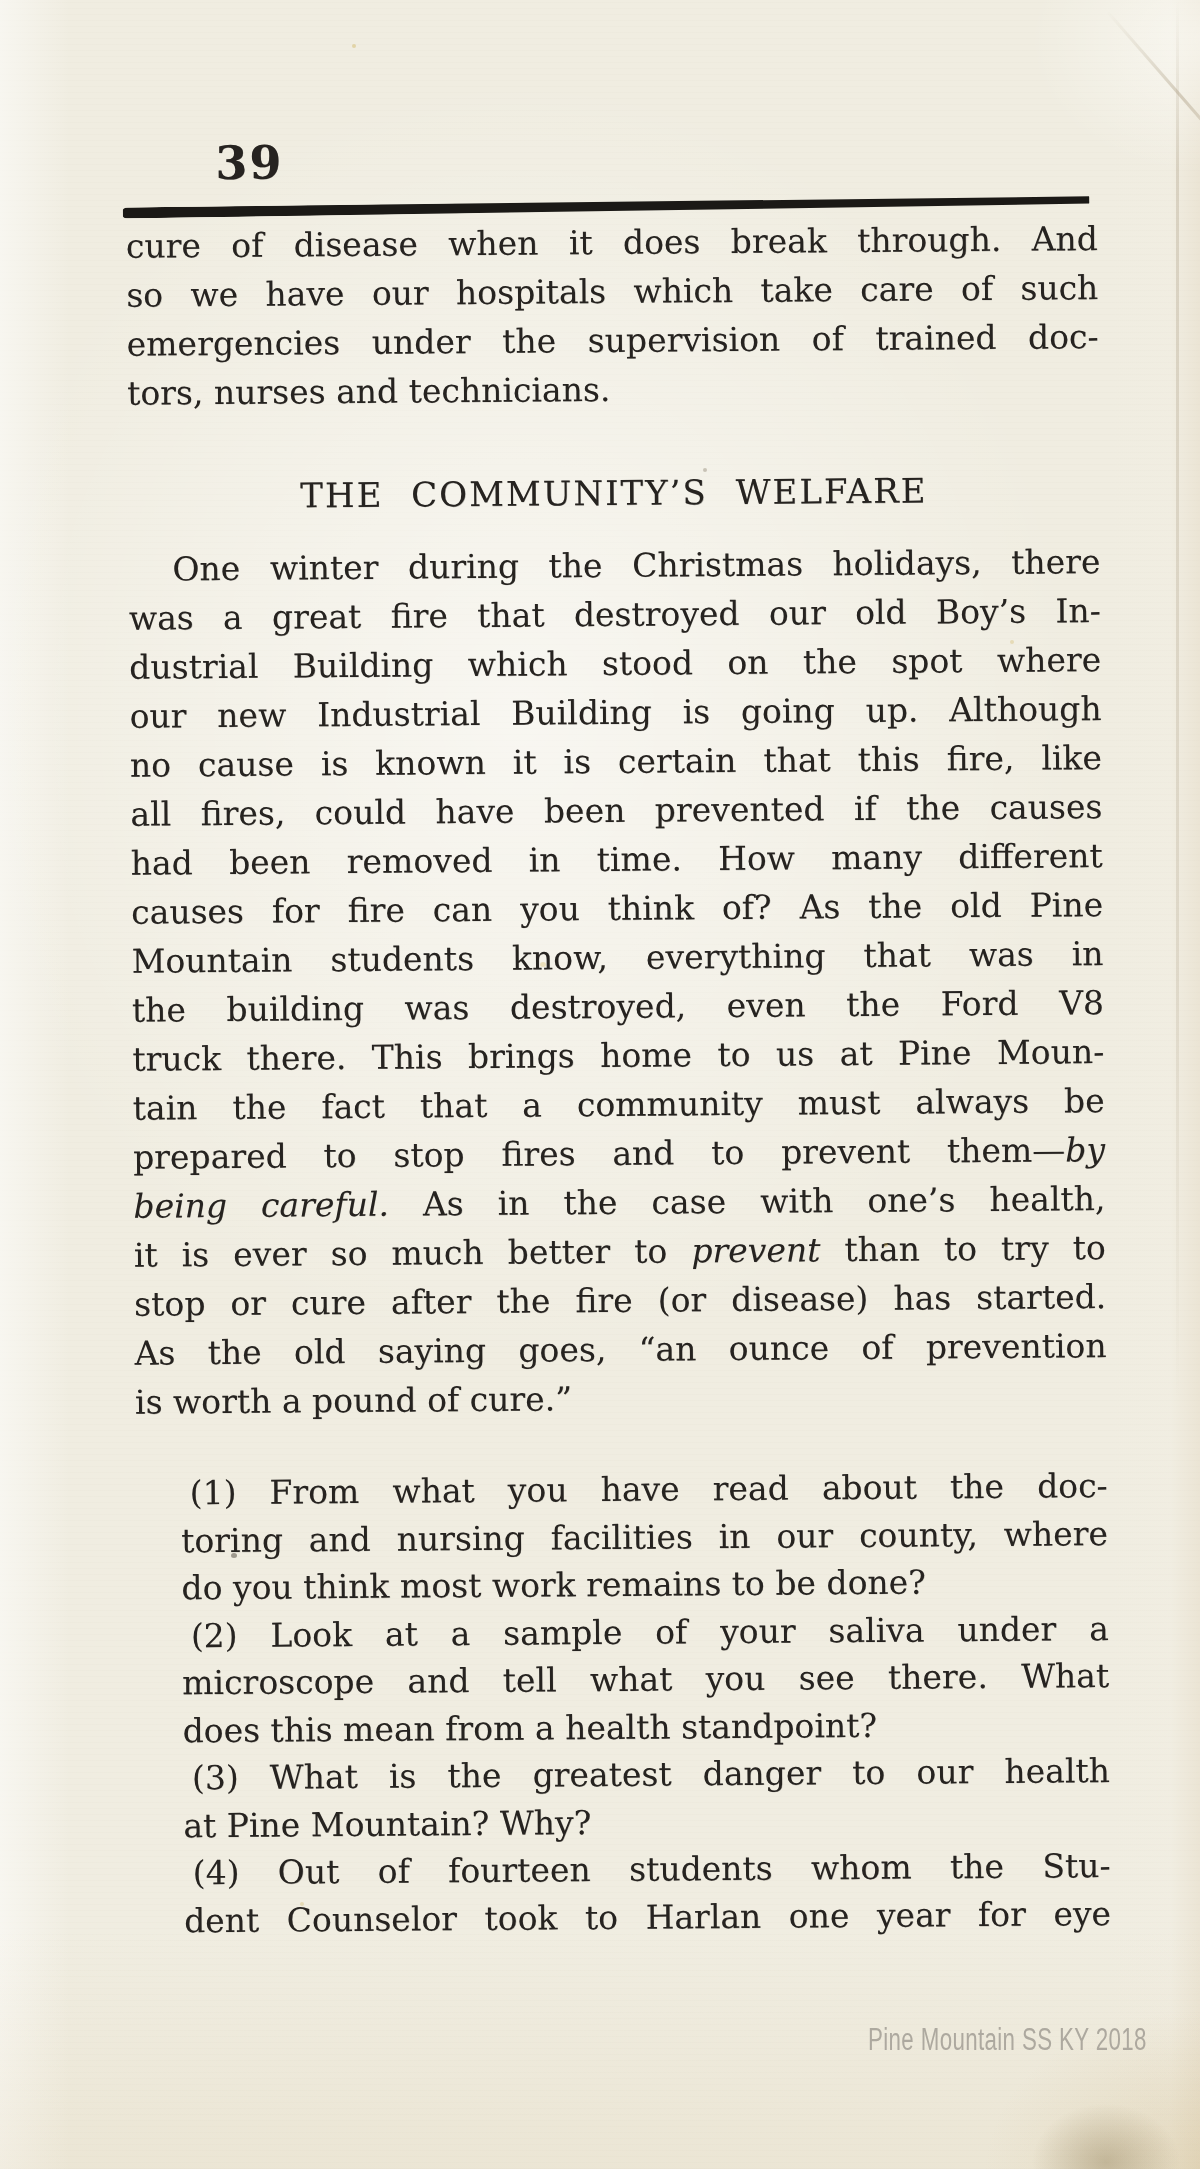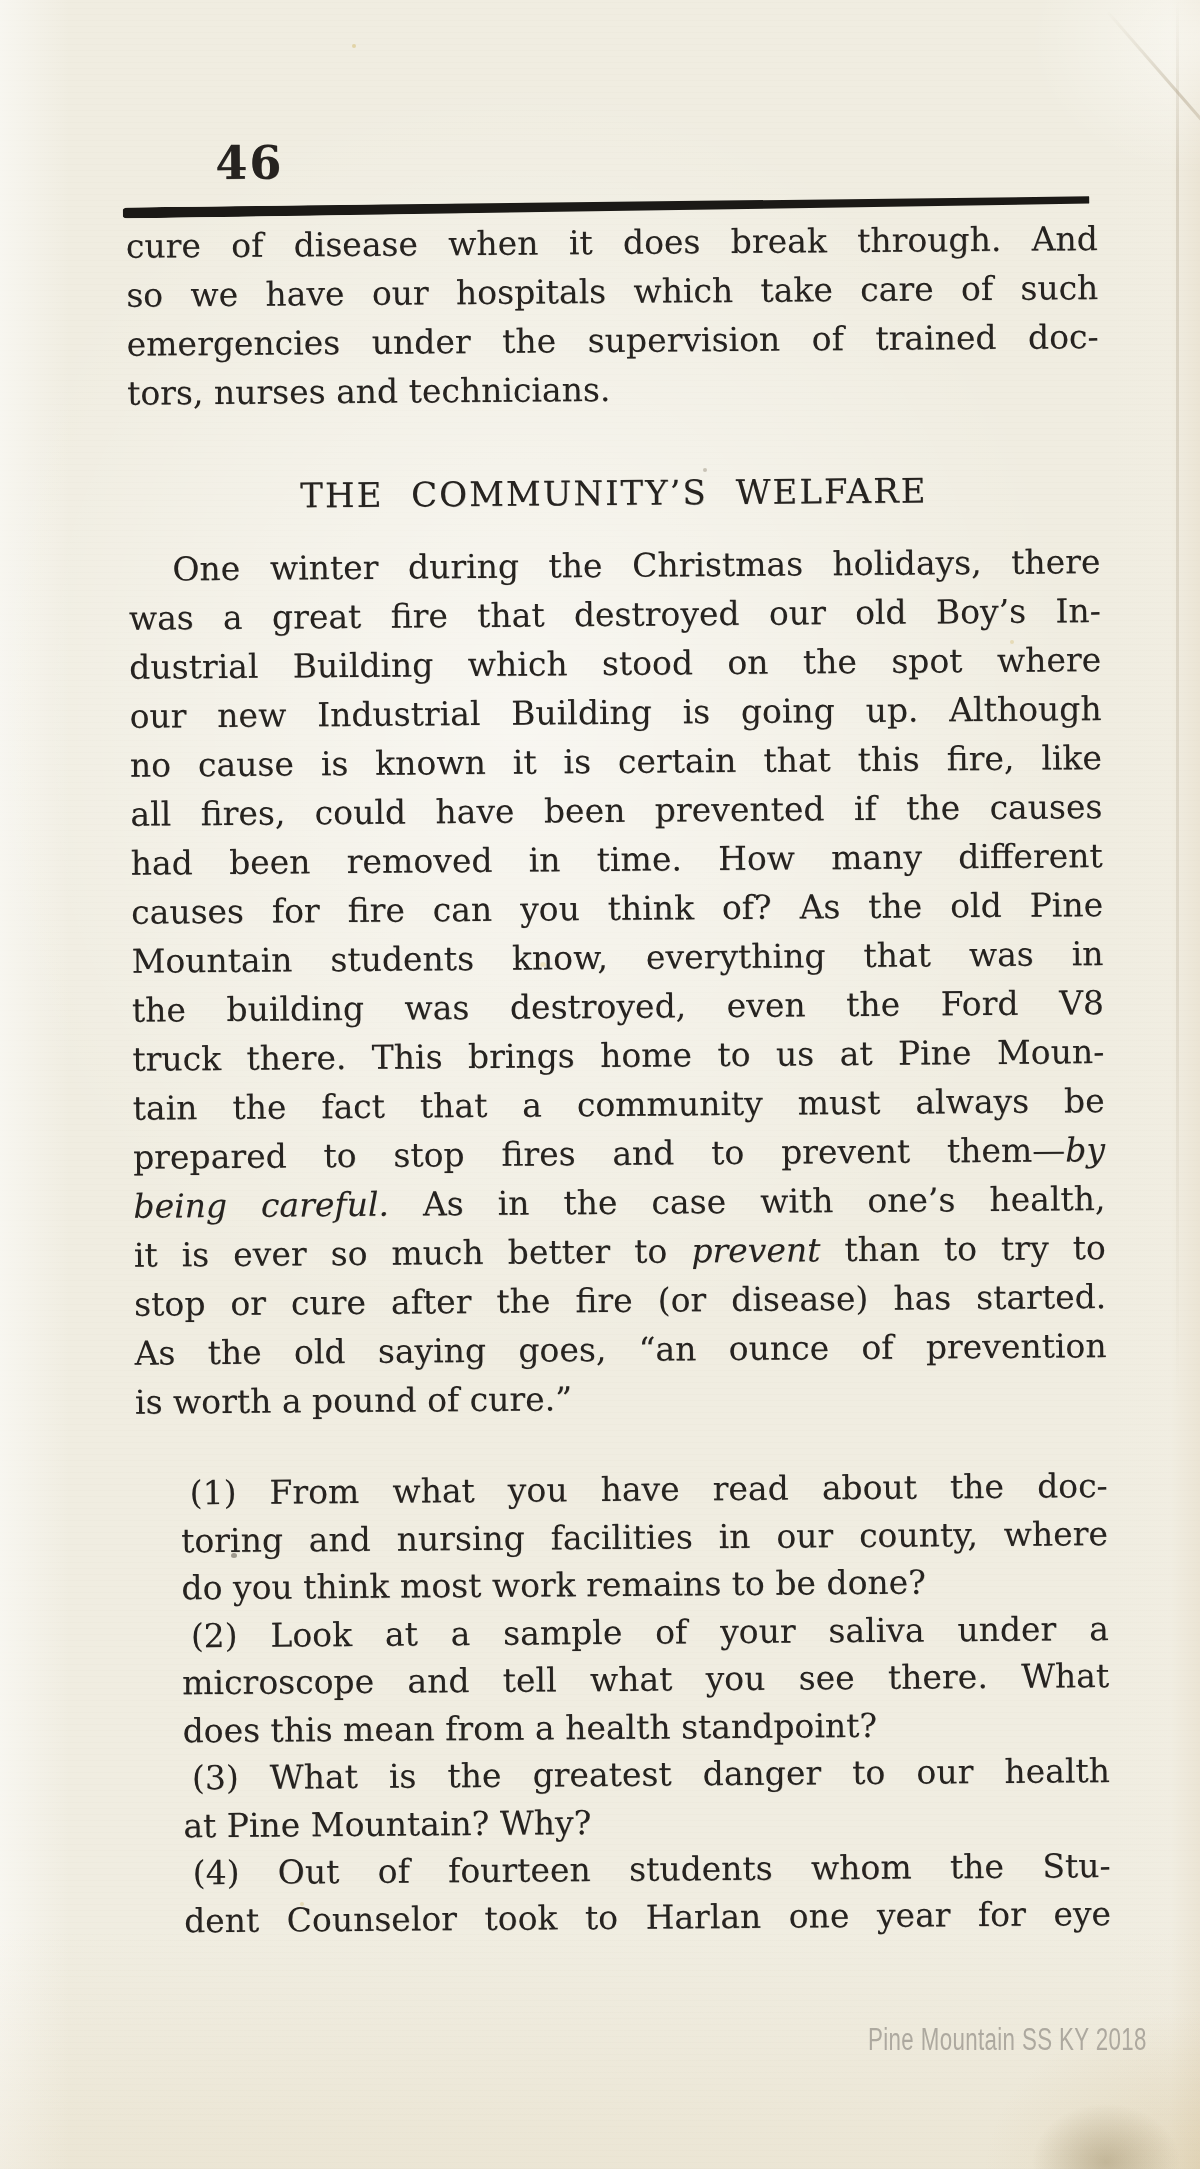--- a/index.html
+++ b/index.html
@@ -92,21 +92,21 @@
   .speck.f3{left:540px;top:962px;width:6px;height:5px;background:rgba(214,186,96,0.35);}
   .speck.f4{left:884px;top:1243px;width:4px;height:4px;background:rgba(205,175,80,0.35);}
   .speck.f5{left:300px;top:1902px;width:4px;height:4px;background:rgba(205,175,80,0.30);}
   .speck.f6{left:1010px;top:640px;width:4px;height:4px;background:rgba(205,175,80,0.30);}
 </style>
 </head>
 <body>
 
 <div class="scan">
   <div class="rotated">
-    <div class="pagenum">46</div>
+    <div class="pagenum">39</div>
     <div class="rule"></div>
     <div class="block intro">
         <div class="line j"><span>cure of disease when it does break through. And</span></div>
         <div class="line j"><span>so we have our hospitals which take care of such</span></div>
         <div class="line j"><span>emergencies under the supervision of trained doc-</span></div>
         <div class="line e"><span>tors, nurses and technicians.</span></div>
       </div>
     <h1 class="heading">THE COMMUNITY’S WELFARE</h1>
     <div class="block welfare">
         <div class="line j ind"><span>One winter during the Christmas holidays, there</span></div>

